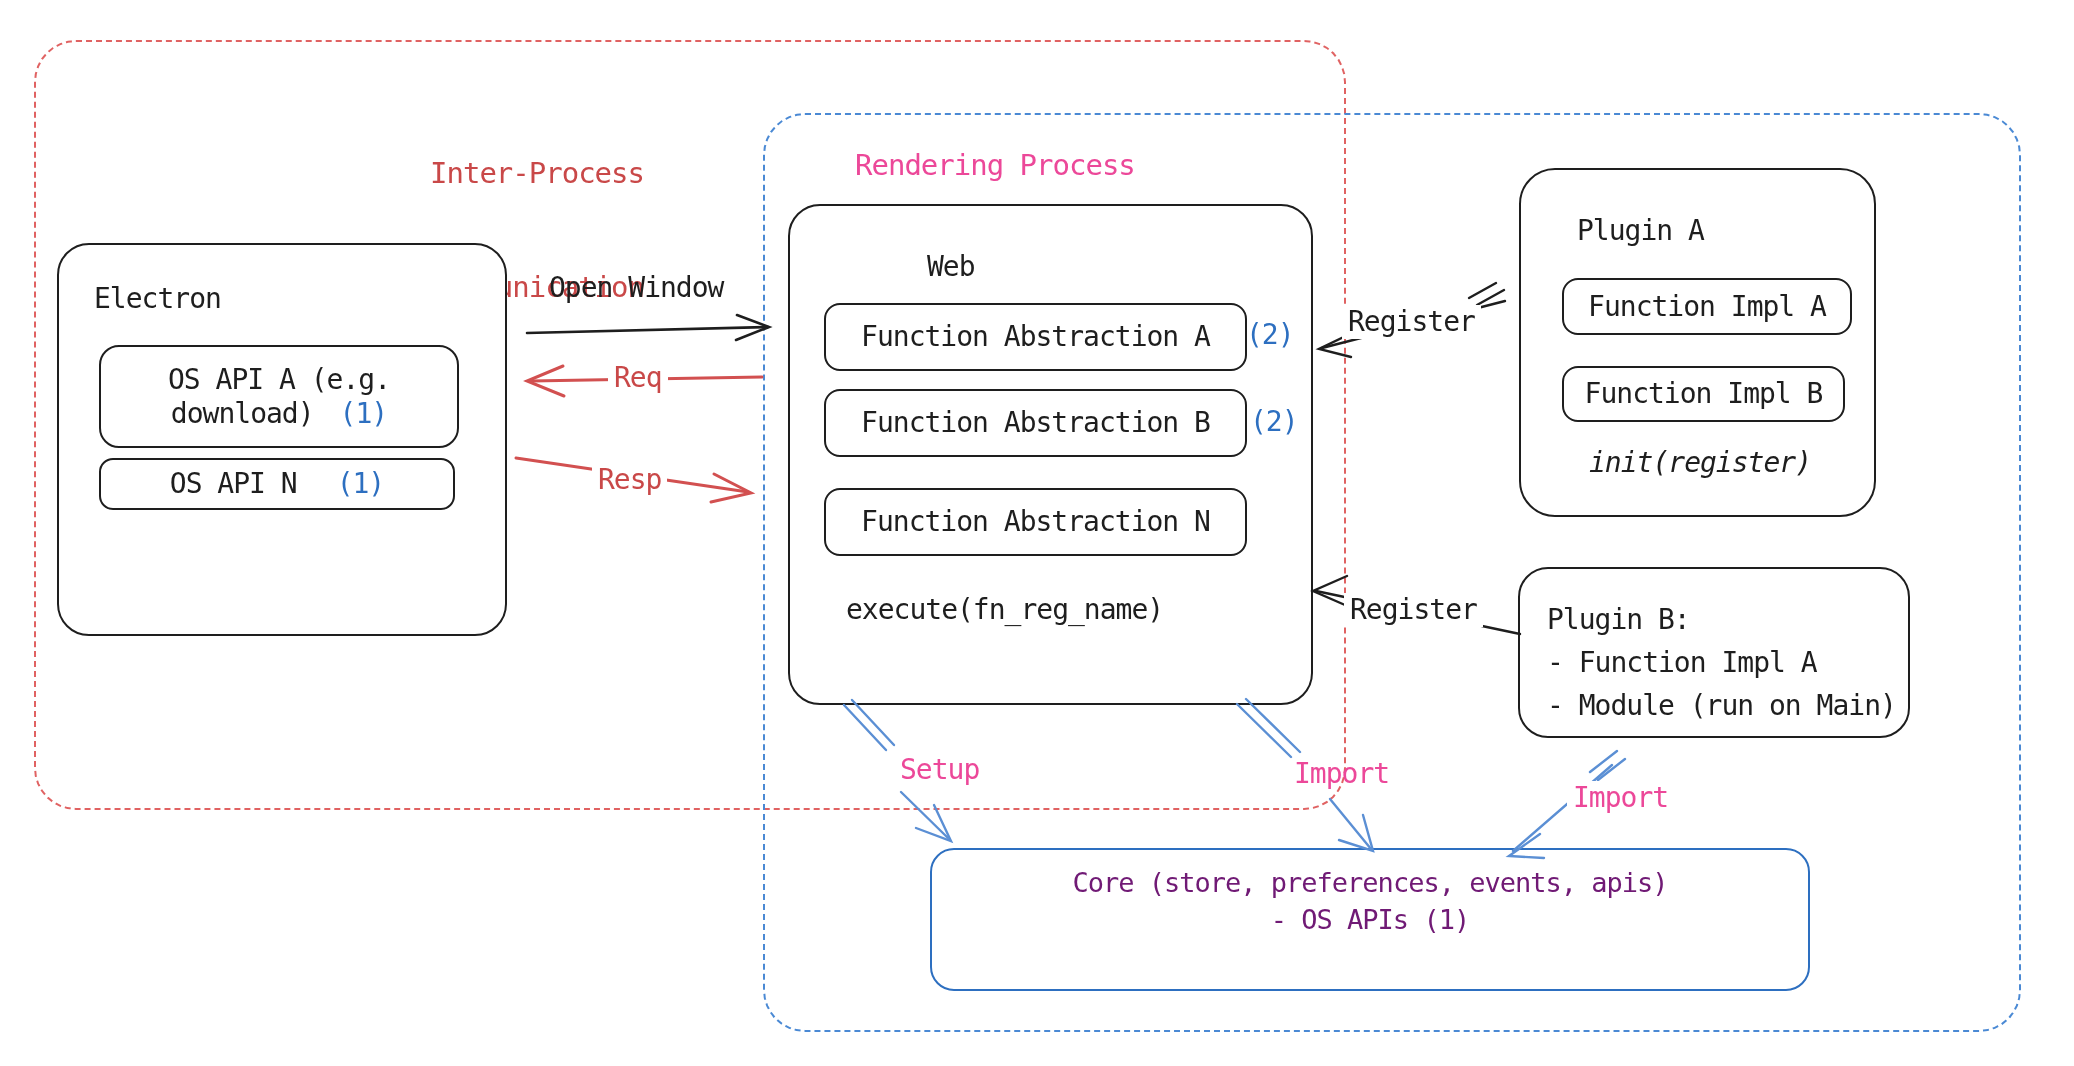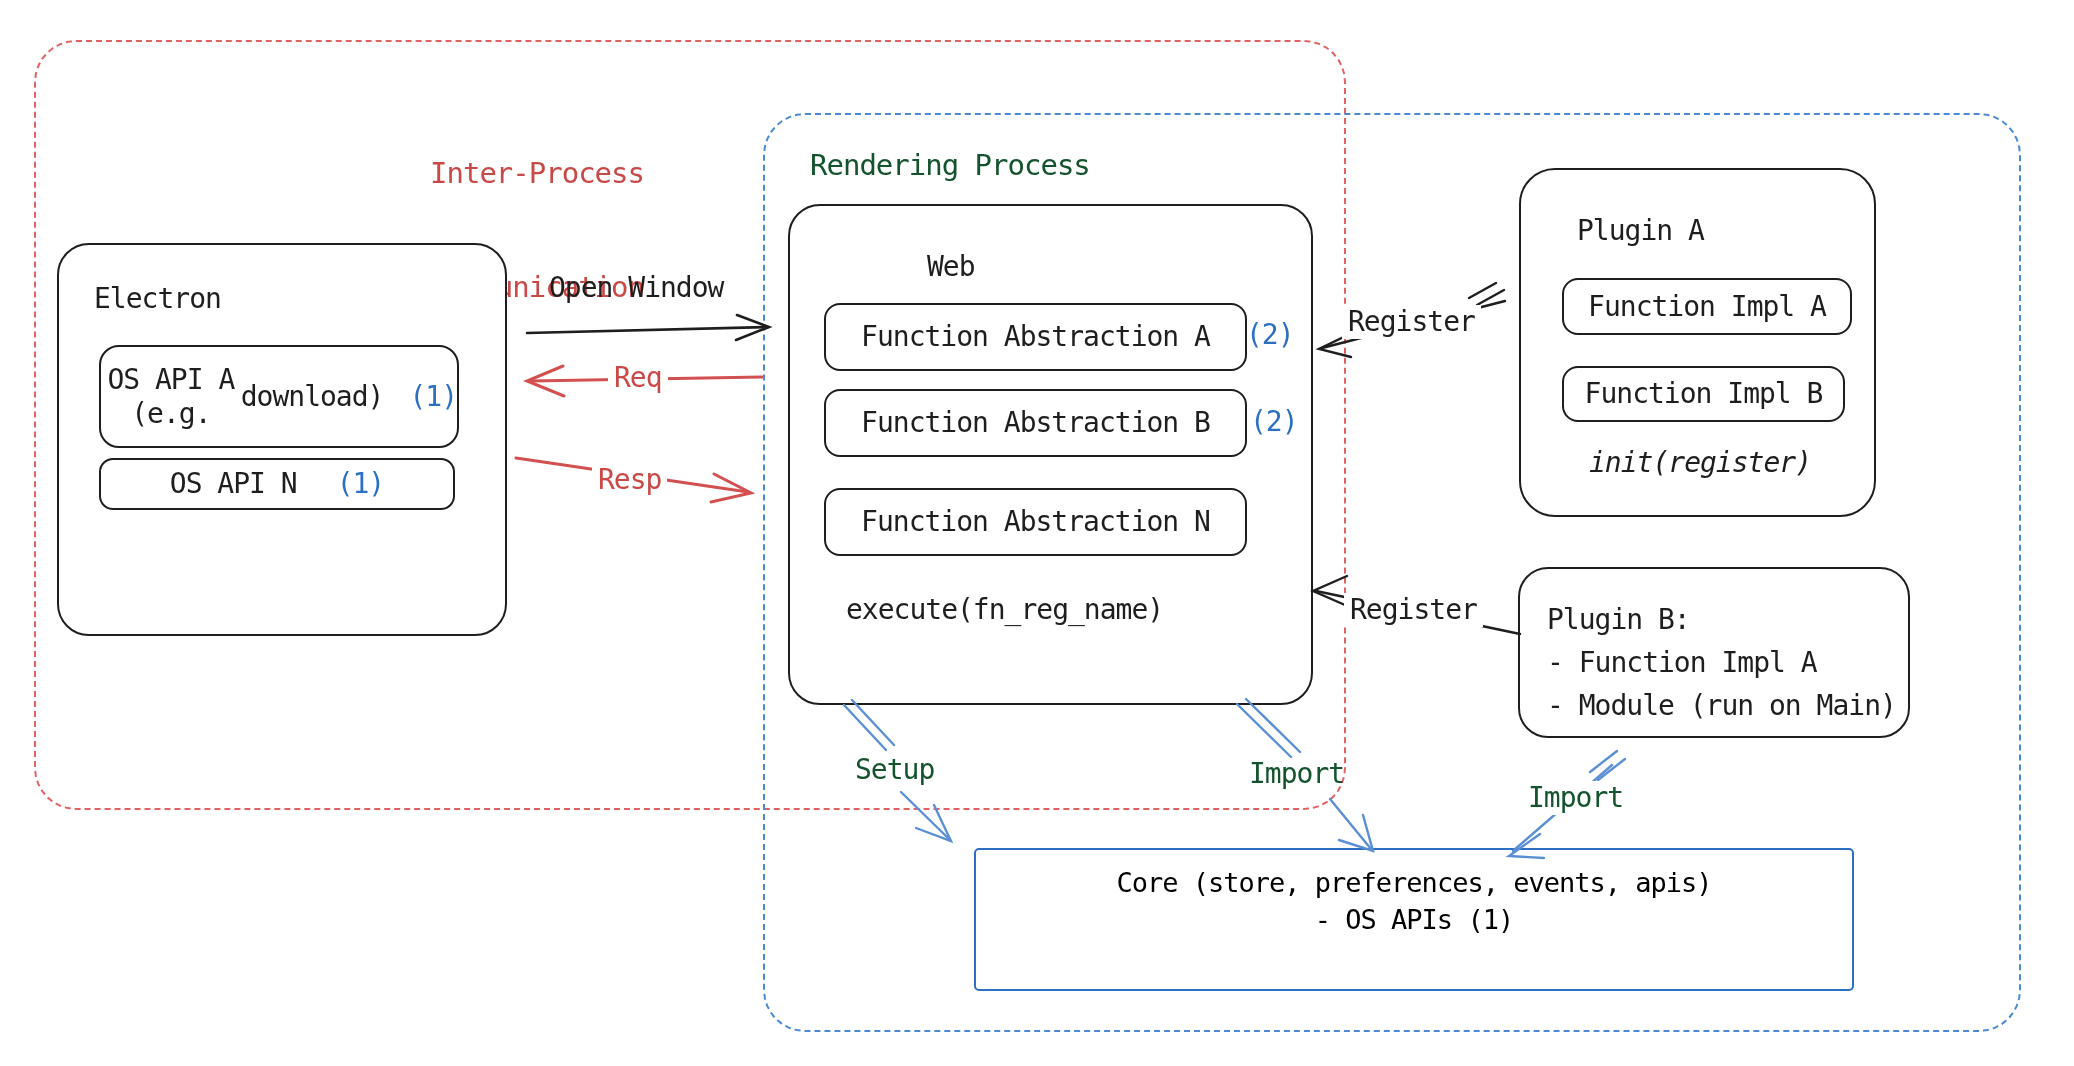--- a/index.html
+++ b/index.html
@@ -11,30 +11,30 @@
   .abs{position:absolute;}
   
   .dash-red{border:2.5px dashed #e06262;border-radius:42px;}
   .dash-blue{border:2.5px dashed #4a89d4;border-radius:42px;}
   
   .node{background:#fff;border:2.5px solid #1e1e1e;border-radius:32px;}
   .sub{background:#fff;border:2px solid #1e1e1e;border-radius:16px;display:flex;align-items:center;justify-content:center;}
   .ref{color:#2d6fc0;}
   .region-label{font-size:29px;line-height:38px;white-space:pre;}
   .red-t{color:#c94848;}
-  .blue-t{color:#14532d;}
+  .blue-t{color:#ec4899;margin-left:45px;}
   .lbl{white-space:nowrap;}
   .lbl.bgw{background:#ffffff;padding:0 6px;}
   svg.arrows{position:absolute;left:0;top:0;z-index:5;pointer-events:none;}
   .lbl-layer{z-index:6;}
   .core-box{
-    background:#fff;border:2.5px solid #2d6fc0;border-radius:5px;color:#000000;
-    text-align:center;font-size:27px;line-height:37px;padding-top:14px;box-sizing:border-box;margin-left:44px;
+    background:#fff;border:2.5px solid #2d6fc0;border-radius:24px;color:#701a75;
+    text-align:center;font-size:27px;line-height:37px;padding-top:14px;box-sizing:border-box;
   }
-  .col{display:flex;}
+  .col{display:flex;flex-direction:column;}
 </style>
 </head>
 <body>
 
 <div class="canvas">
 
   <div class="abs dash-red" style="left:34px;top:40px;width:1308px;height:766px;"></div>
   <div class="abs dash-blue" style="left:763px;top:113px;width:1254px;height:915px;"></div>
 
   <div class="abs region-label red-t" style="left:430px;top:78px;">

